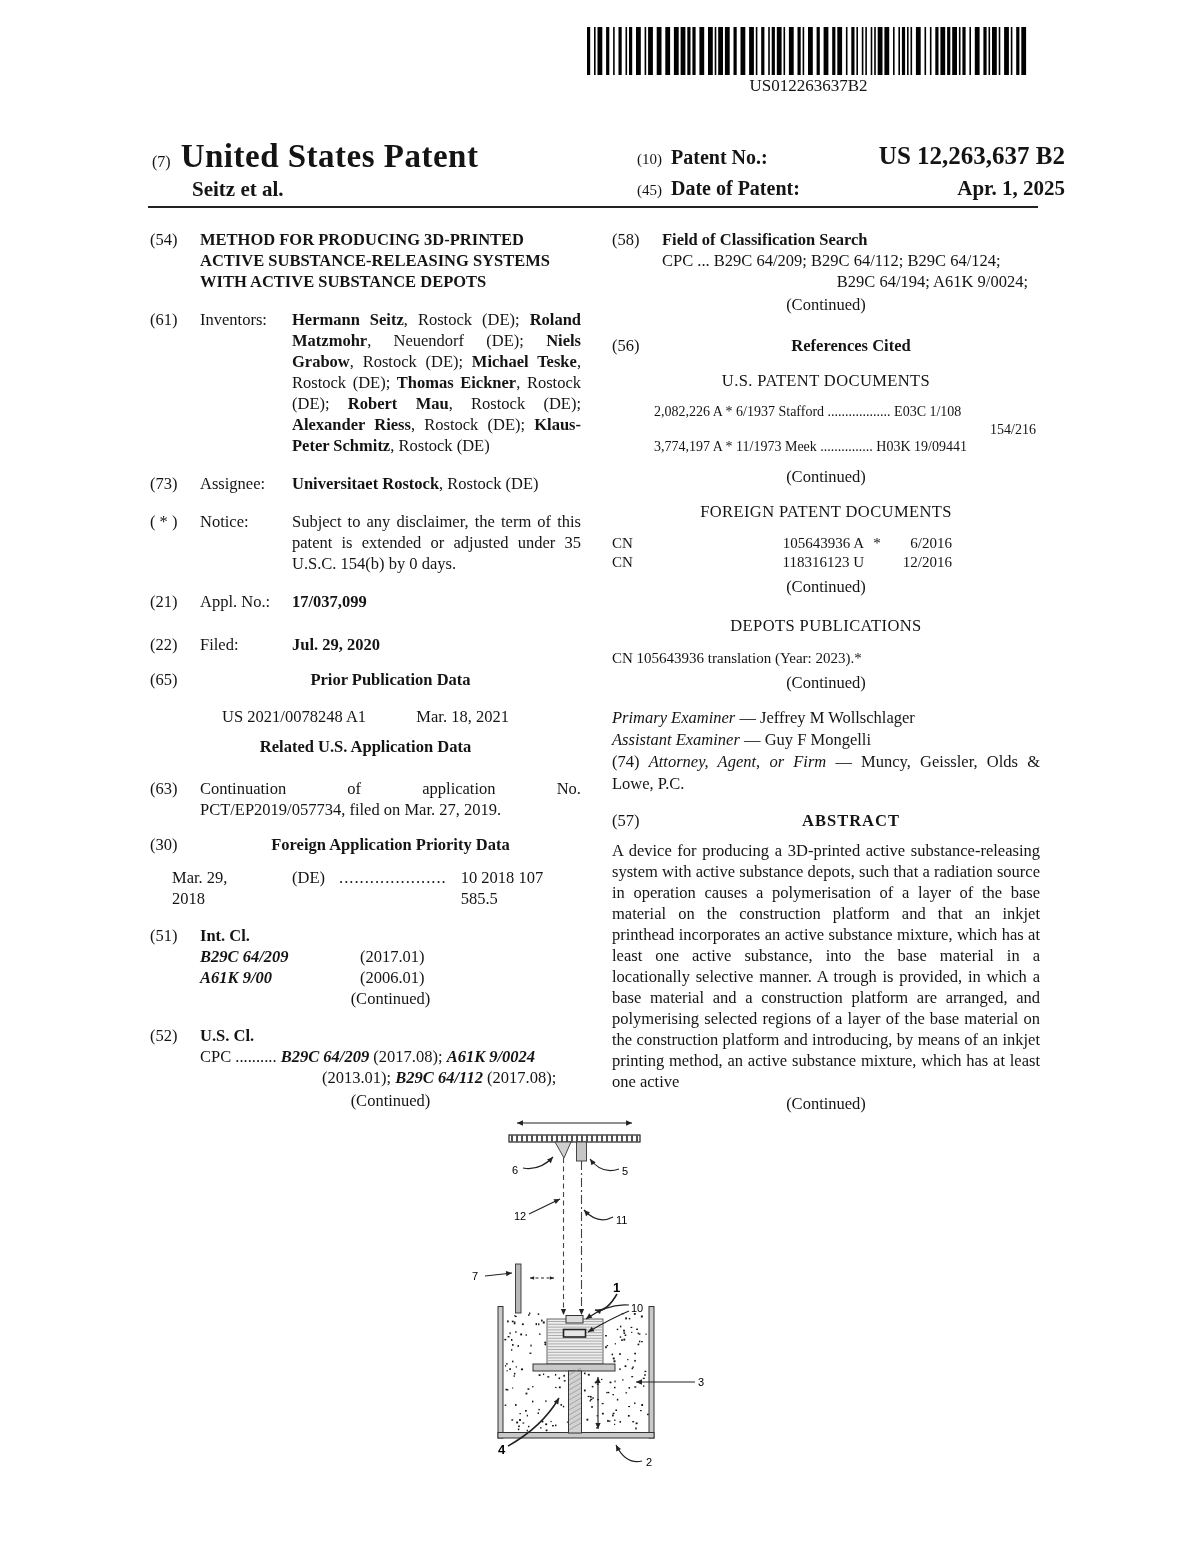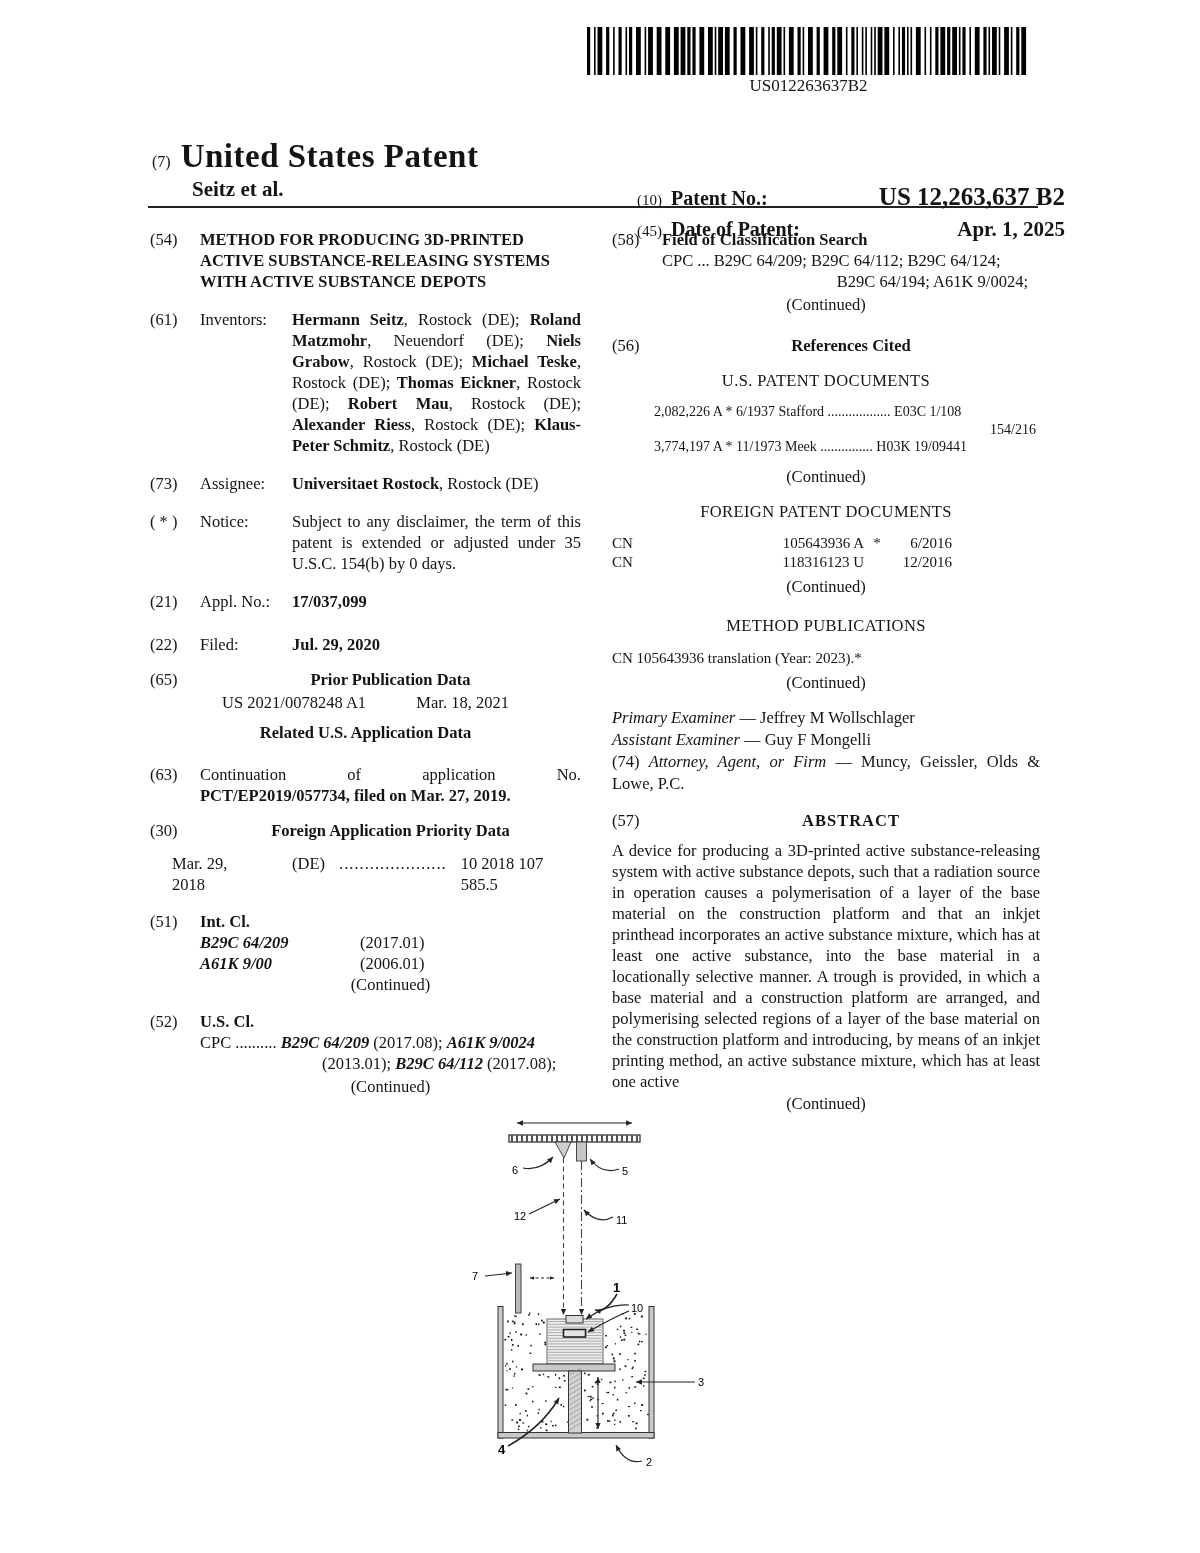--- a/index.html
+++ b/index.html
@@ -8,21 +8,21 @@
   .abs{position:absolute;}
   
   .kind-num{font-size:16px;}
   .us-patent{font-size:33px;font-weight:bold;letter-spacing:.5px;}
   .authors{font-size:21px;font-weight:bold;margin-top:2px;margin-left:40px;}
   .hdr-right{width:428px;font-size:15px;}
   .hdr-line{display:flex;align-items:baseline;margin-bottom:6px;}
   .hdr-line .pn{font-size:15px;width:34px;flex:none;}
   .hdr-line .lab{font-size:20px;font-weight:bold;}
   .hdr-line .val{font-weight:bold;margin-left:auto;text-align:right;}
-  .pn-val{font-size:25px;margin-top:41px;}
+  .pn-val{font-size:25px;}
   .dt-val{font-size:21px;}
   .rule{position:absolute;left:148px;top:206px;width:890px;border-top:2.5px solid #222;}
   .bc-text{font-size:17px;text-align:center;}
   
   .col{font-size:16.5px;line-height:21px;}
   .col-left{width:431px;}
   .col-right{width:428px;}
   .row{display:grid;grid-template-columns:50px 92px 1fr;margin-bottom:17px;}
   .row2{display:grid;grid-template-columns:50px 1fr;margin-bottom:17px;}
   .b{font-weight:bold;}
@@ -184,41 +184,41 @@
       <span>Appl. No.:</span>
       <span class="b">17/037,099</span>
     </div>
 
     <div class="row" style="margin-bottom:14px;">
       <span>(22)</span>
       <span>Filed:</span>
       <span class="b">Jul. 29, 2020</span>
     </div>
 
-    <div class="row2" style="margin-bottom:2px;">
+    <div class="row2" style="margin-bottom:16px;">
       <span>(65)</span>
       <span class="chead">Prior Publication Data</span>
     </div>
     <div class="cen" style="margin-bottom:9px;">
       <span>US 2021/0078248 A1</span>
       <span style="display:inline-block;width:42px;"></span>
       <span>Mar. 18, 2021</span>
     </div>
 
     <div class="chead" style="margin-bottom:21px;">Related U.S. Application Data</div>
     <div class="row2" style="margin-bottom:14px;">
       <span>(63)</span>
       <span>
         <span class="sp-row">
           <span>Continuation</span>
           <span>of</span>
           <span>application</span>
           <span>No.</span>
         </span>
-        <span style="display:block;font-weight:bold;">PCT/EP2019/057734, filed on Mar. 27, 2019.</span>
+        <span style="display:block;">PCT/EP2019/057734, filed on Mar. 27, 2019.</span>
       </span>
     </div>
 
     <div class="row2" style="margin-bottom:12px;">
       <span>(30)</span>
       <span class="chead">Foreign Application Priority Data</span>
     </div>
     <div class="prio">
       <span style="margin-left:22px;">Mar. 29, 2018</span>
       <span style="margin-left:30px;">(DE)</span>
@@ -288,21 +288,21 @@
       </div>
       <div class="frow">
         <span class="fc">CN</span>
         <span class="fn">118316123 U</span>
         <span class="fs"></span>
         <span class="fd">12/2016</span>
       </div>
     </div>
     <div class="cont" style="margin-top:4px;font-size:16.5px;">(Continued)</div>
 
-    <div class="subhead" style="letter-spacing:.4px;margin-top:18px;">METHOD PUBLICATIONS</div>
+    <div class="subhead" style="letter-spacing:.4px;margin-top:18px;">DEPOTS PUBLICATIONS</div>
     <div style="font-size:15px;">CN 105643936 translation (Year: 2023).*</div>
     <div class="cont" style="margin-top:3px;font-size:16.5px;">(Continued)</div>
 
     <div style="margin-top:14px;">
       <div class="ex-line"><span style="font-style: italic;">Primary Examiner</span><span> — Jeffrey M Wollschlager</span></div>
       <div class="ex-line"><span style="font-style: italic;">Assistant Examiner</span><span> — Guy F Mongelli</span></div>
       <div class="ex-line just"><span>(74) </span><span style="font-style: italic;">Attorney, Agent, or Firm</span><span> — Muncy, Geissler, Olds &amp; Lowe, P.C.</span></div>
     </div>
 
     <div class="row2" style="margin:15px 0 9px 0;">

